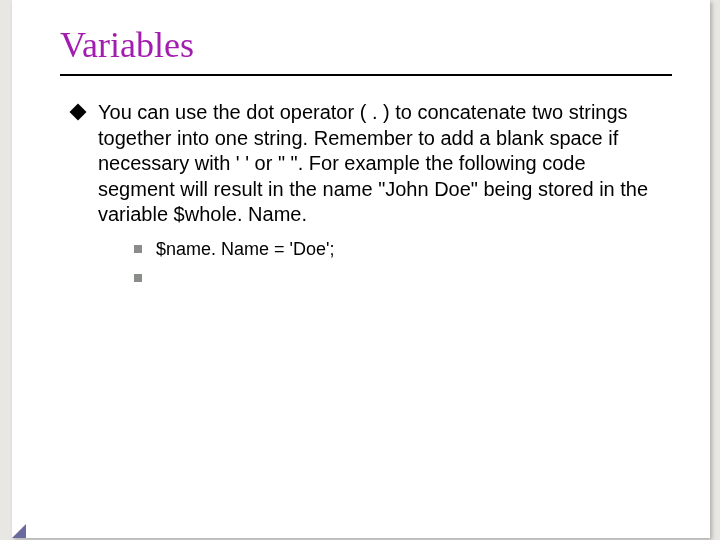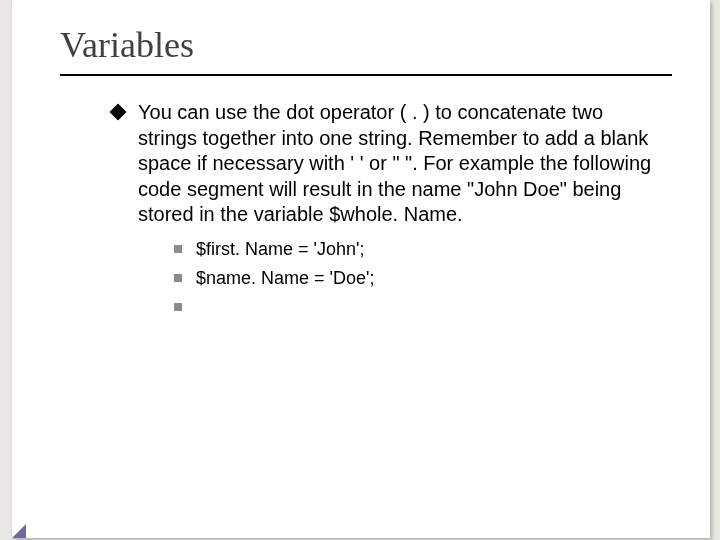--- a/index.html
+++ b/index.html
@@ -25,32 +25,31 @@
     bottom: 2px;
     background: #fff;
     box-shadow: 2px 2px 4px rgba(0,0,0,0.25);
     box-sizing: border-box;
   }
   .title {
     font-family: "Times New Roman", Times, serif;
     font-size: 36px;
     font-weight: 400;
     padding: 24px 0 8px 48px;
-    color: #404040;
+    color: #a21caf;
   }
   .rule {
     margin: 0 38px 0 48px;
     height: 2px;
     background: #000;
   }
   .body {
     padding: 24px 48px 0 60px;
     font-size: 20px;
     line-height: 1.28;
-    margin-left: 40px;
   }
   ul.main {
     list-style: none;
     margin: 0;
     padding: 0;
   }
   ul.main > li {
     position: relative;
     padding-left: 26px;
     margin-bottom: 18px;
@@ -104,24 +103,20 @@
 
     <div class="body">
       <ul class="main">
         <li>
           <span class="diamond"></span>
           <span>You can use the dot operator ( . ) to concatenate two strings together into one string. Remember to add a blank space if necessary with ' ' or " ". For example the following code segment will result in the name "John Doe" being stored in the variable $whole. Name.</span>
 
           <ul class="sub">
             <li>
               <span class="sqbullet"></span>
-              <span>$first. Name = 'John';</span>
-            </li>
-            <li>
-              <span class="sqbullet"></span>
               <span>$name. Name = 'Doe';</span>
             </li>
             <li>
               <span class="sqbullet"></span>
             </li>
           </ul>
         </li>
       </ul>
     </div>
 

